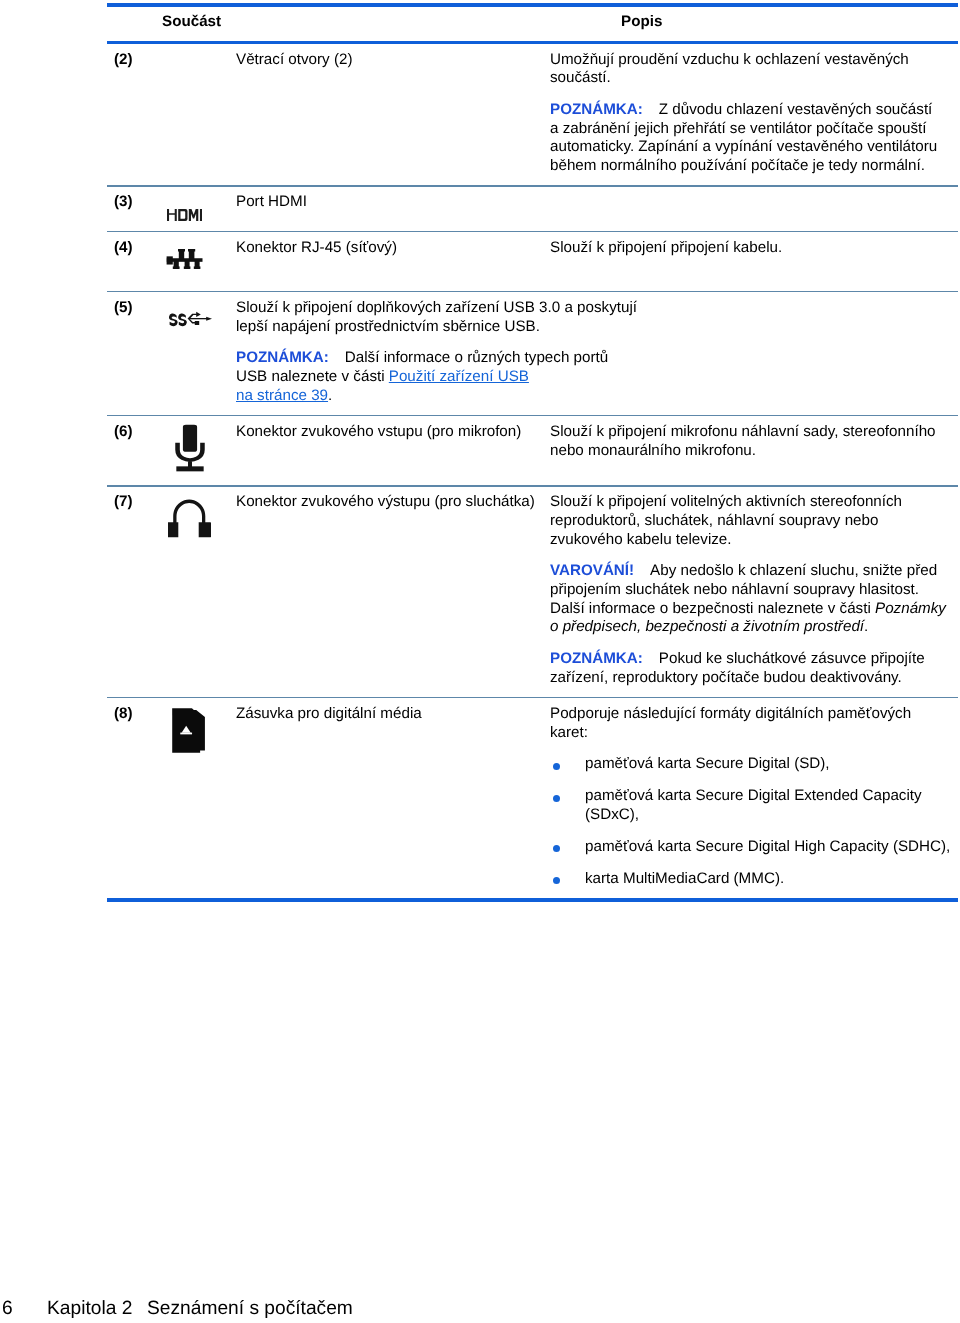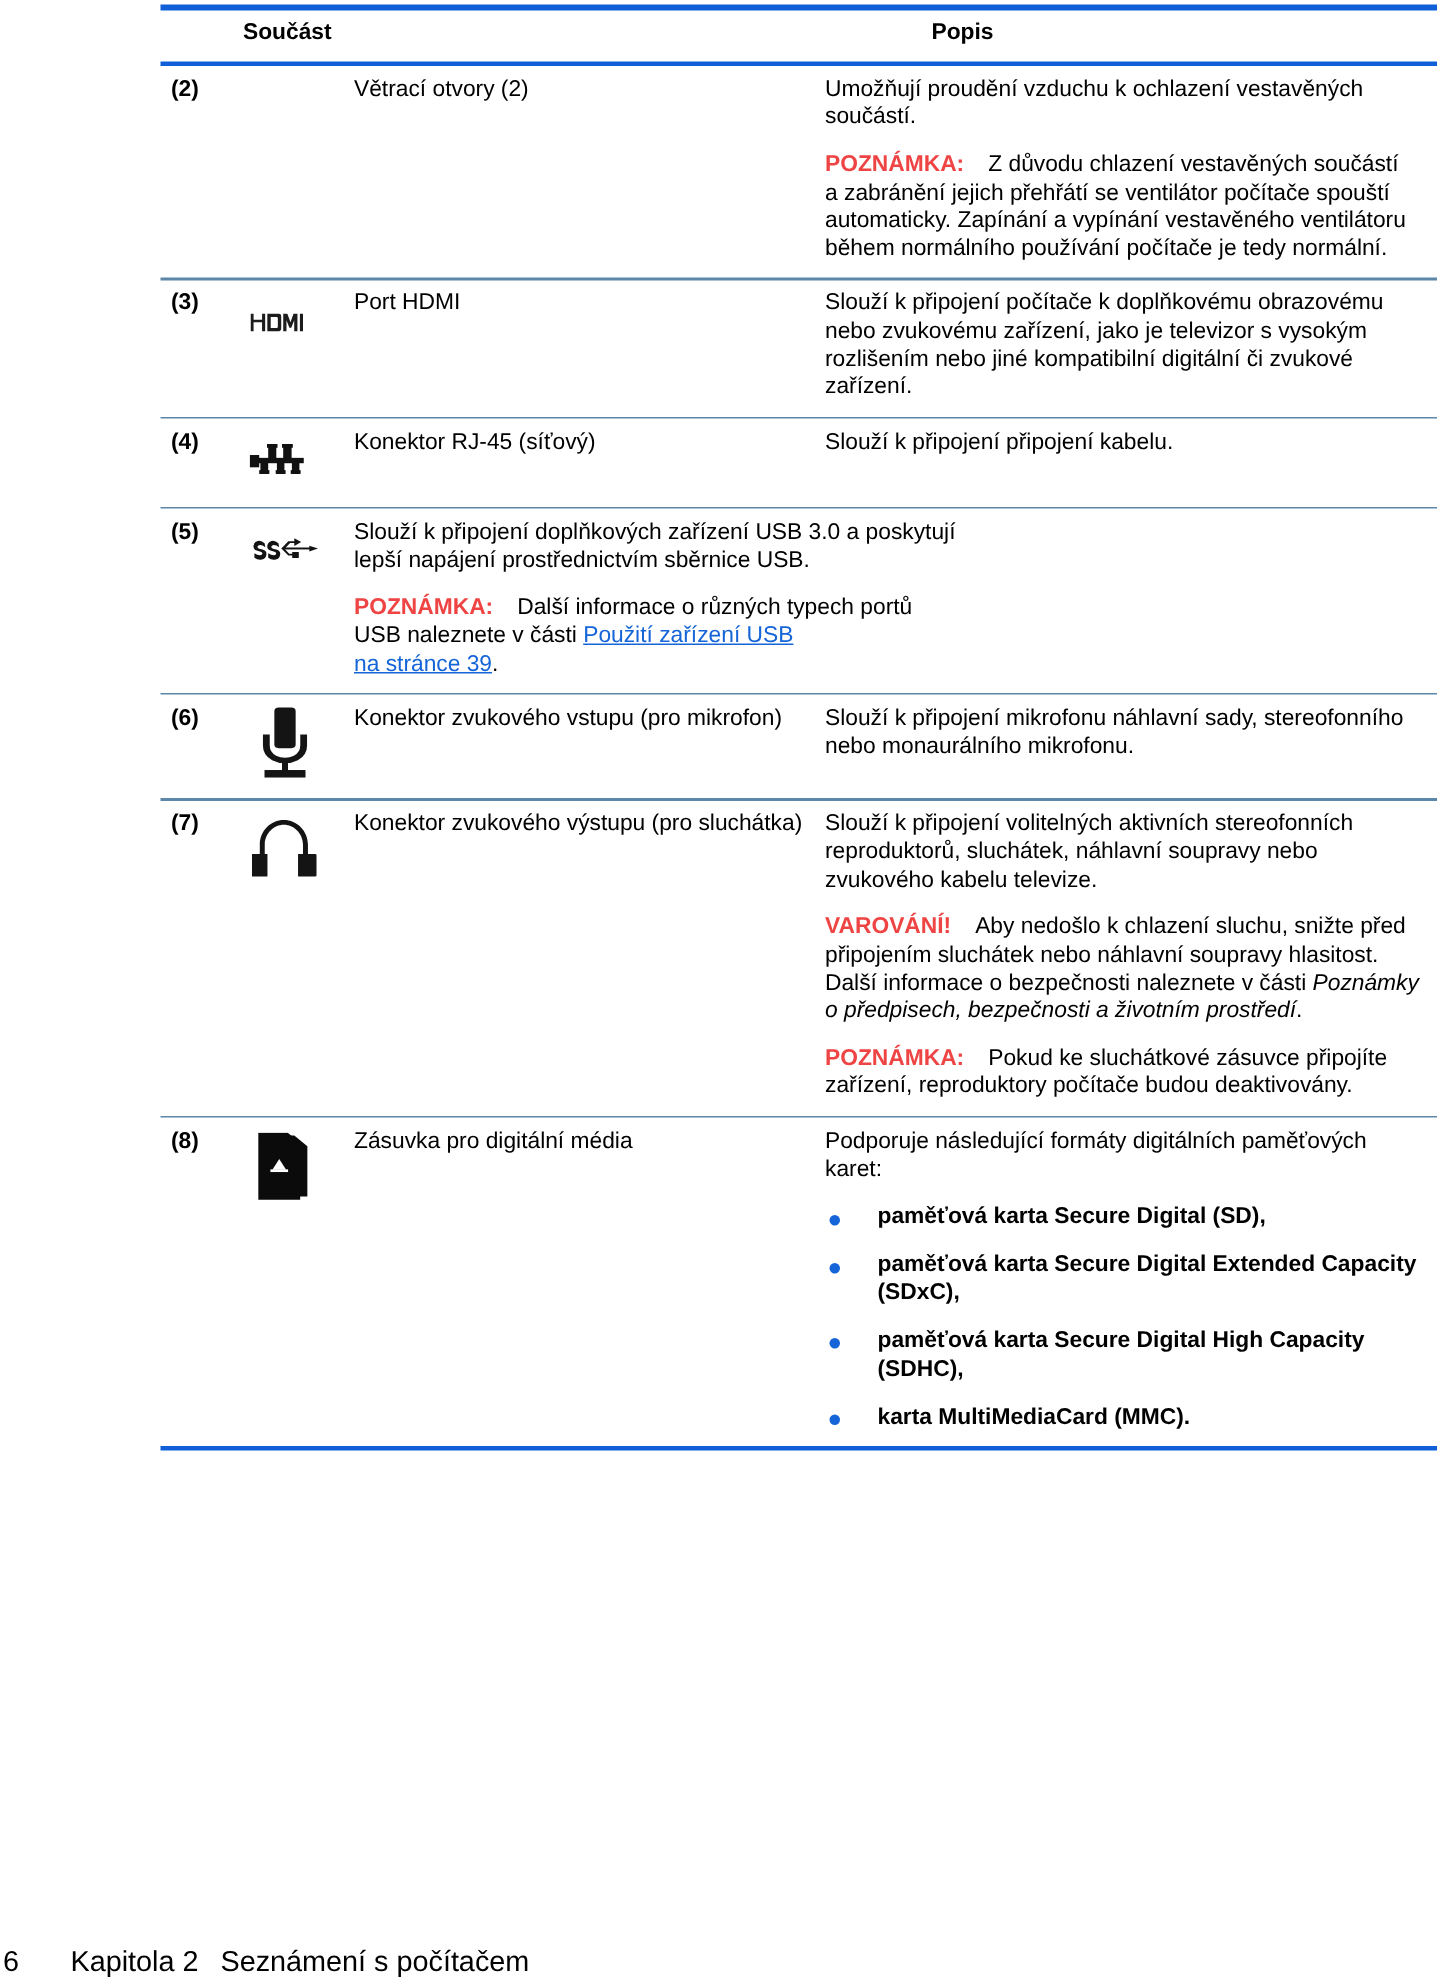--- a/index.html
+++ b/index.html
@@ -29,32 +29,32 @@
   .ic-rj45{margin:10px 0 11.5px 6px;}
   .ic-usb{margin:11.9px 0 0 8px;}
   .ic-mic{margin:0.5px 0 4px 15px;}
   .ic-hp{margin:5.4px 0 0 8px;}
   .ic-card{margin:3px 0 0 12px;}
   .c-name{width:314px;flex:none;}
   .c-desc{width:401px;flex:none;}
   .cell{padding-top:6.8px;padding-bottom:9.5px;}
 
 
-  .note-lbl,.warn-lbl{color:#ef4444;font-weight:bold;}
+  .note-lbl,.warn-lbl{color:#1d4ed8;font-weight:bold;}
   .gap{display:inline-block;width:16px;}
   .note-p{padding-right:7px;}
   .nw{white-space:nowrap;}
   .lnk{color:#1565d8;text-decoration:underline;}
   .ital{font-style:italic;}
 
   p{margin:0;}
   p + p{margin-top:12.9px;}
 
   ul{list-style:none;margin:12.9px 0 0 0;padding:0;}
-  li{position:relative;padding-left:35px;margin-bottom:13.4px;font-weight:bold;}
+  li{position:relative;padding-left:35px;margin-bottom:13.4px;}
   li:last-child{margin-bottom:0;}
   li .bullet{position:absolute;left:2.5px;top:7.5px;width:7px;height:7px;
              border-radius:50%;background:#1565d8;}
 
   .footer{position:absolute;left:0px;top:1299px;width:960px;
           font-size:19.2px;line-height:19.2px;font-weight:normal;color:#000;}
   .footer .pg{position:absolute;left:2px;top:0;}
   .footer .ch{position:absolute;left:47px;top:0;}
   .footer .ti{position:absolute;left:147px;top:0;}
 </style>
@@ -90,23 +90,20 @@
           <svg class="ic ic-hdmi" width="35" height="12" viewBox="0 0 340 115" preserveAspectRatio="none">
             <g fill="#1c1c1c">
               <path d="M0 0 h20 v115 h-20 z M75 0 h20 v115 h-20 z M20 40 h55 v16 h-55 z"></path>
               <path d="M109 0 h70 q20 0 20 20 v75 q0 20 -20 20 h-70 z M131 22 v71 h38 q8 0 8 -9 v-53 q0 -9 -8 -9 z"></path>
               <path d="M212 0 h26 l21 56 l20 -56 h25 v115 h-21 v-72 l-19 48 h-12 l-19 -48 v72 h-21 z"></path>
               <path d="M320 0 h20 v115 h-20 z"></path>
             </g>
           </svg>
         </div>
       <div class="c-name cell">Port HDMI</div>
-      <div class="c-desc cell">
-        <p>Slouží k připojení počítače k doplňkovému obrazovému nebo zvukovému zařízení, jako je televizor s vysokým rozlišením nebo jiné kompatibilní digitální či zvukové zařízení.</p>
-      </div>
     </div>
     <div class="rule-row"></div>
 
     <div class="row">
       <div class="c-num cell">(4)</div>
       <div class="c-icon cell">
           <svg class="ic ic-rj45" width="37" height="21" viewBox="0 0 370 200" preserveAspectRatio="none">
             <g fill="#111">
               <rect x="8" y="88" width="357" height="34"></rect>
               <rect x="6" y="70" width="62" height="78"></rect>

